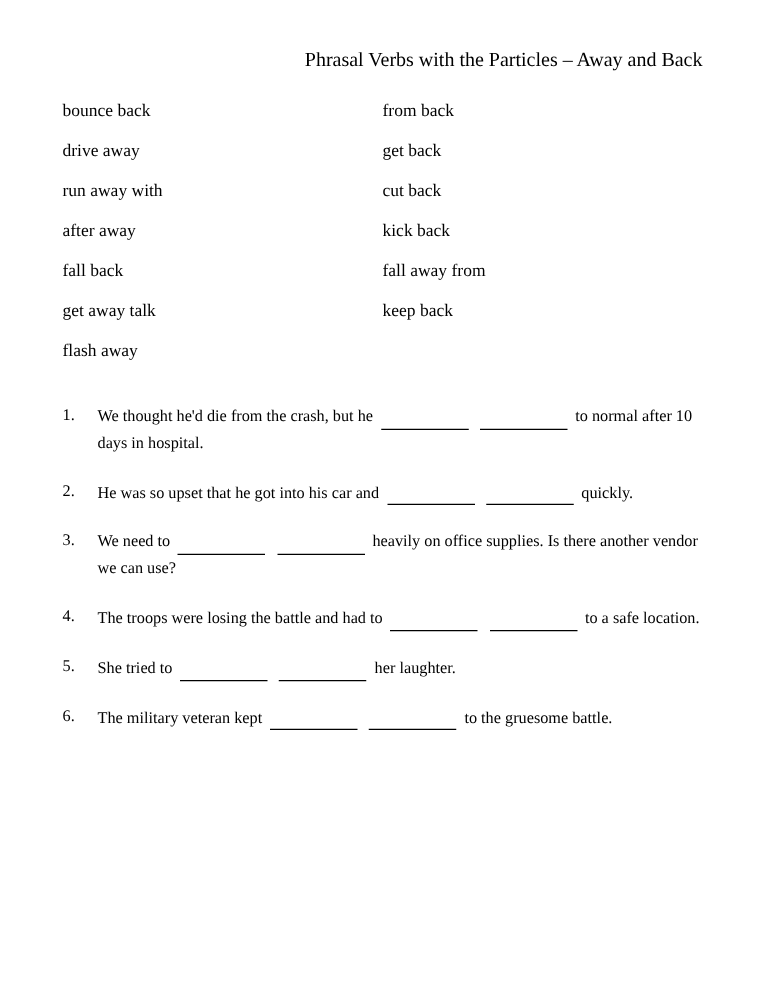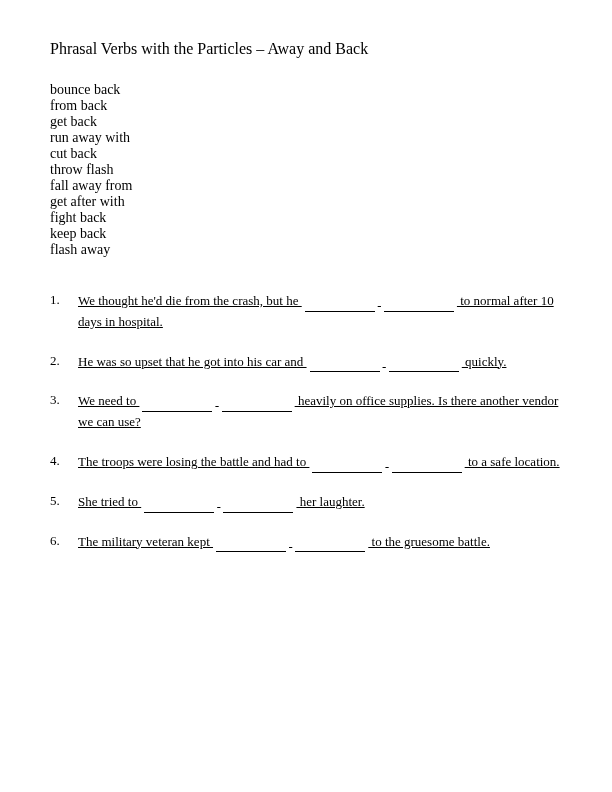--- a/index.html
+++ b/index.html
@@ -10,27 +10,28 @@
     body {
       width: 612px;
       min-height: 792px;
       background: #fff;
       font-family: 'Times New Roman', Times, serif;
       font-size: 14px;
       color: #000;
       padding: 40px 50px;
     }
     .title {
-      text-align: left;
+      text-align: right;
       font-size: 16px;
       margin-bottom: 24px;
     }
     .vocab-grid {
       display: grid;
-      grid-template-columns: 1fr;
+      grid-template-columns: 1fr 1fr;
+      row-gap: 16px;
       margin-bottom: 32px;
     }
     .vocab-item {
       font-size: 14px;
     }
     .exercises {
       margin-top: 10px;
     }
     .exercise-item {
       display: flex;
@@ -39,45 +40,46 @@
       font-size: 13px;
       line-height: 1.6;
     }
     .exercise-number {
       min-width: 28px;
       font-size: 13px;
     }
     .exercise-text {
       flex: 1;
       line-height: 1.6;
-      text-decoration: underline;
     }
     .blank {
       display: inline-block;
       width: 70px;
       border-bottom: 1px solid #000;
       margin: 0 3px;
       vertical-align: bottom;
     }
   </style>
 </head>
 <body>
 
 <div class="title">Phrasal Verbs with the Particles – Away and Back</div>
 
 <div class="vocab-grid">
 <div class="vocab-item">bounce back</div>
     <div class="vocab-item">from back</div>
+    <div class="vocab-item">drive away</div>
     <div class="vocab-item">get back</div>
     <div class="vocab-item">run away with</div>
     <div class="vocab-item">cut back</div>
-    <div class="vocab-item">throw flash</div>
+    <div class="vocab-item">after away</div>
+    <div class="vocab-item">kick back</div>
+    <div class="vocab-item">fall back</div>
     <div class="vocab-item">fall away from</div>
-    <div class="vocab-item">get after with</div>
-    <div class="vocab-item">fight back</div>
+    <div class="vocab-item">get away talk</div>
     <div class="vocab-item">keep back</div>
     <div class="vocab-item">flash away</div>
   </div>
 
 <div class="exercises">
 <div class="exercise-item">
       <span class="exercise-number">1.</span>
       <div class="exercise-text">We thought he'd die from the crash, but he <span class="blank">&nbsp;</span> <span class="blank">&nbsp;</span> to normal after 10 days in hospital.</div>
     </div>
     <div class="exercise-item">

